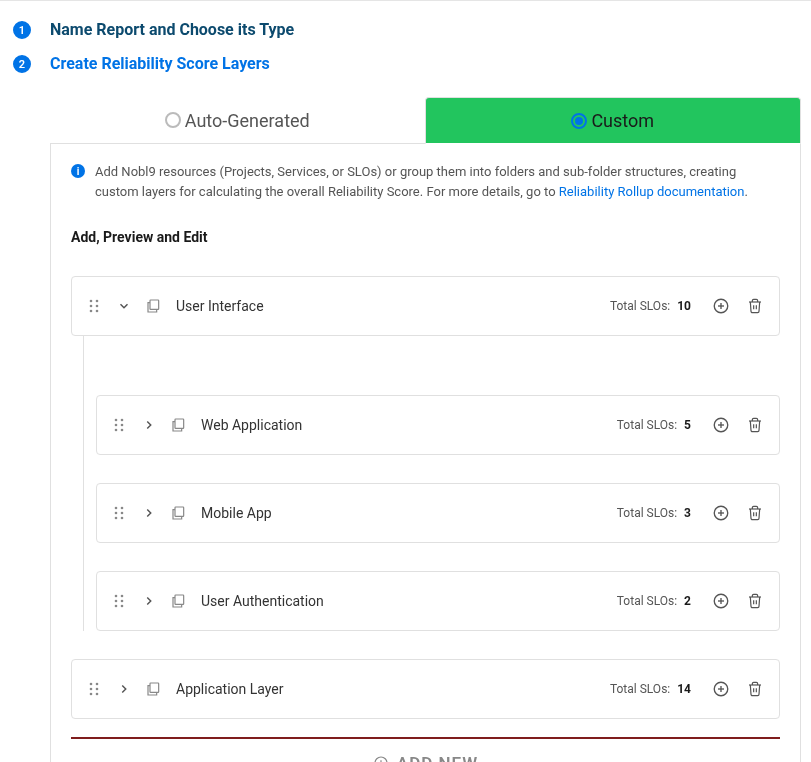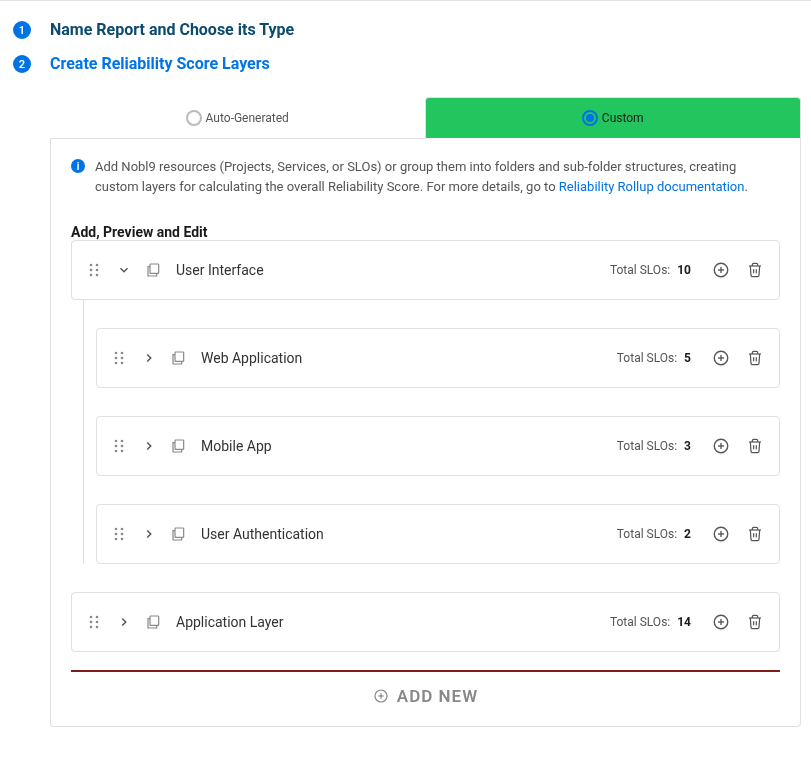--- a/index.html
+++ b/index.html
@@ -70,21 +70,21 @@
       border-bottom: 1px solid #e0e0e0;
     }
     .tab {
       flex: 1;
       display: flex;
       align-items: center;
       justify-content: center;
       gap: 4px;
       padding: 12px 0;
       cursor: pointer;
-      font-size: 12px;
+      font-size: 18px;
       color: #555;
       position: relative;
     }
     .tab.active {
       border: 1px solid #e0e0e0;
       border-bottom: 1px solid #fff;
       border-radius: 4px 4px 0 0;
       margin-bottom: -1px;
       background: #22c55e;
       color: #1a1a1a;
@@ -149,20 +149,21 @@
     }
     .layer-group { }
     .layer-row {
       border: 1px solid #e0e0e0;
       border-radius: 4px;
       display: flex;
       align-items: center;
       padding: 20px 14px;
       gap: 14px;
       background: #fff;
+      margin-top: 31px;
     }
     .layer-row + .layer-row { margin-top: 0; }
     .child-wrapper {
       border-left: 1px solid #e0e0e0;
       margin-left: 12px;
       padding-left: 12px;
       padding-top: 28px;
     }
     .child-wrapper .layer-row { margin-bottom: 28px; justify-content: flex-end; }
     .child-wrapper .layer-row:last-child { margin-bottom: 0; }

